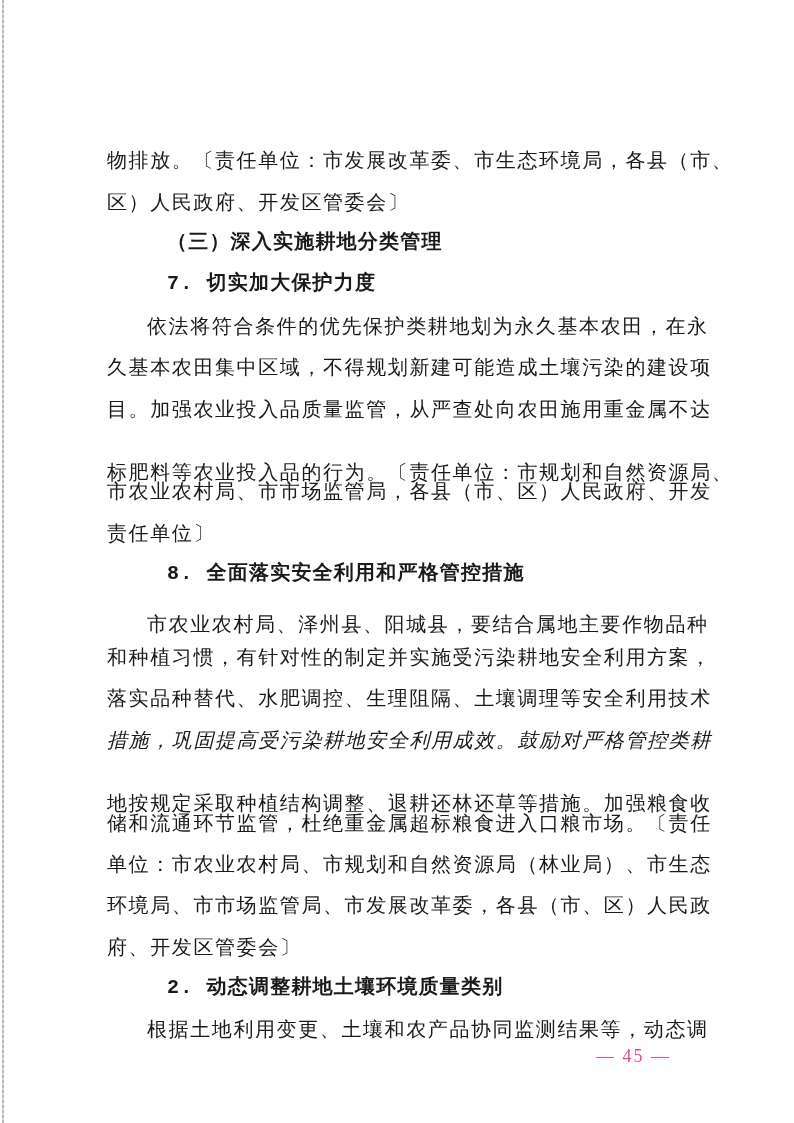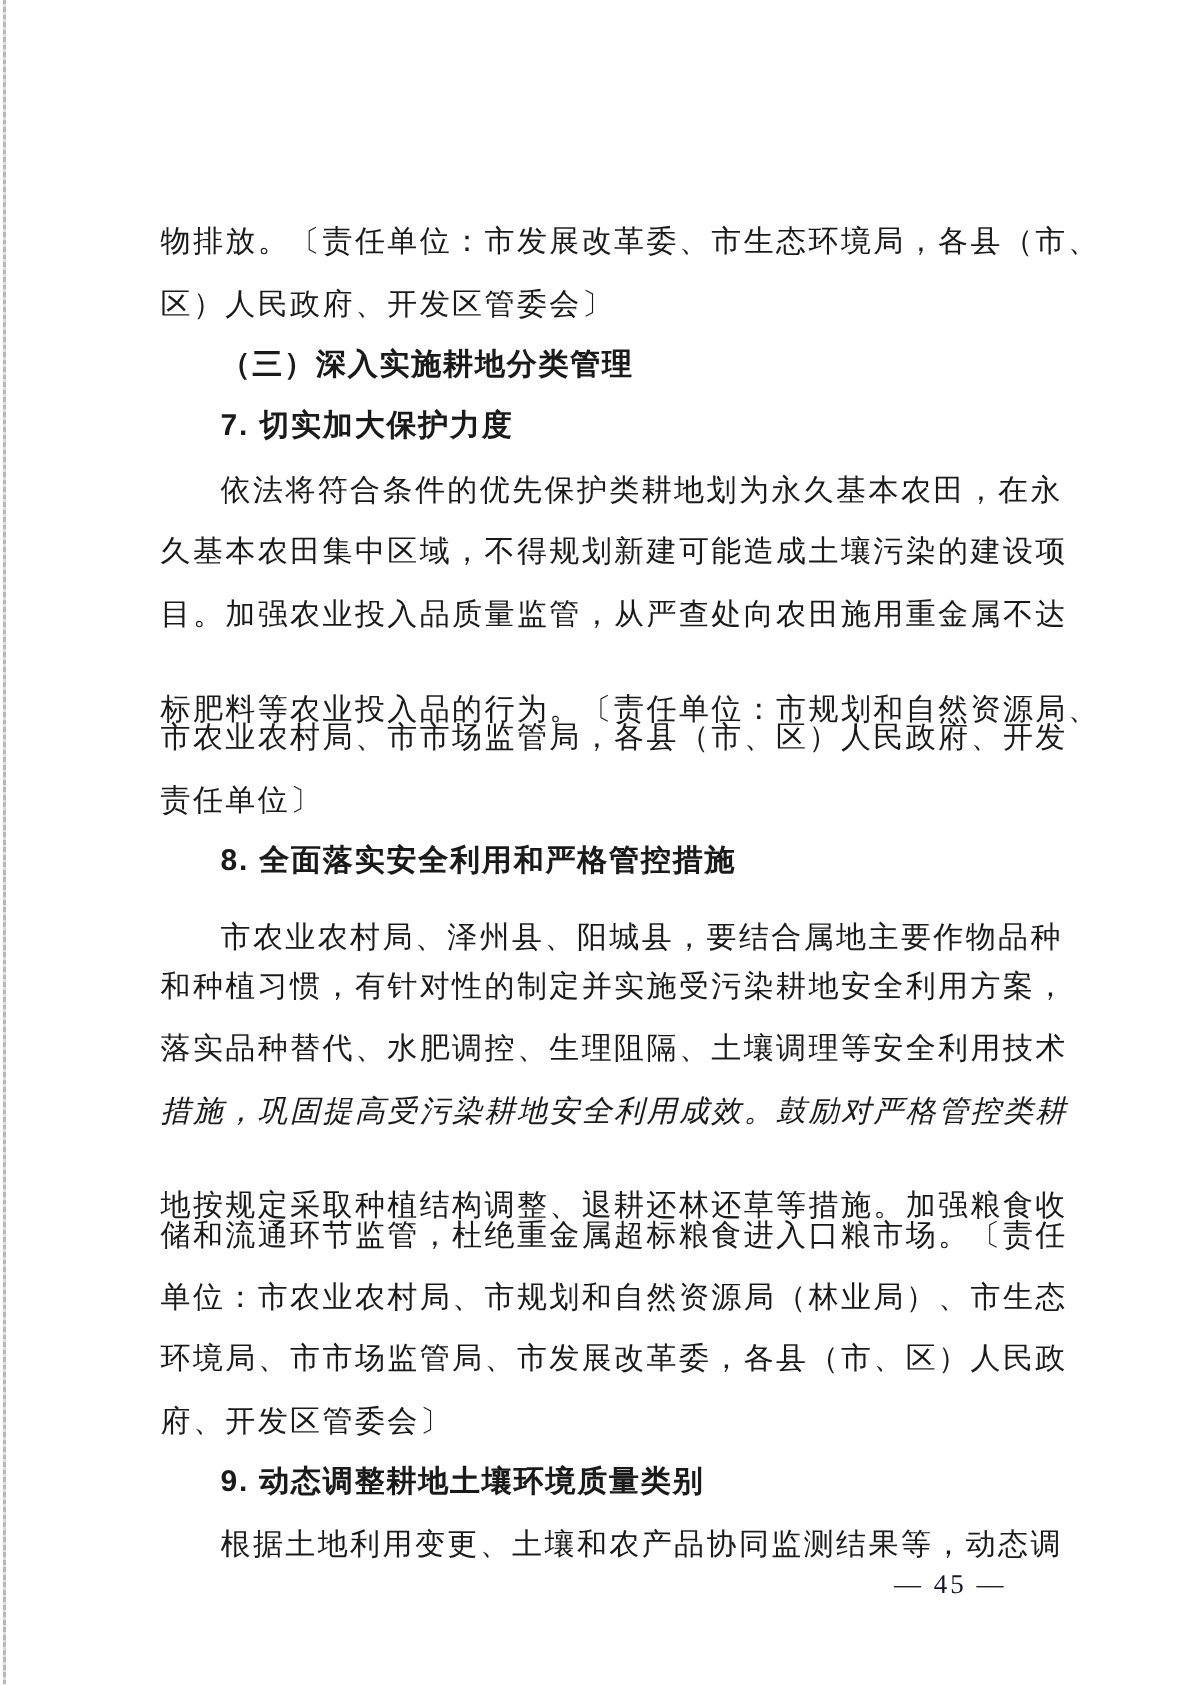--- a/index.html
+++ b/index.html
@@ -2,22 +2,22 @@
 <html><head>
 <meta charset="utf-8">
 <style>
   html, body { margin: 0; padding: 0; background: #ffffff; }
   body { width: 794px; height: 1123px; position: relative; overflow: hidden;
          font-family: "DejaVu Serif", "Liberation Serif", serif; color: #1a1a1a; }
   .edge-line { position: absolute; left: 2px; top: 0; width: 2px; height: 1123px;
                background: repeating-linear-gradient(to bottom, #9a9a9a 0 3px, #cfcfcf 3px 5px); opacity: 0.7; }
   .line { position: absolute; left: 107px; font-size: 20px; white-space: nowrap; letter-spacing: 1.6px; line-height: 24px; }
   .indent { left: 147px; }
-  .heading { font-family: Liberation Sans, sans-serif; font-weight: bold; letter-spacing: 1.2px; }
-  .page-num { position: absolute; left: 596px; top: 1006px; font-size: 18px; font-family: "Liberation Serif", serif; color: #0f172a; letter-spacing: 2px; }
+  .heading { font-family: Liberation Mono, monospace; font-weight: bold; letter-spacing: 1.2px; margin-left: 20px; }
+  .page-num { position: absolute; left: 596px; top: 1006px; font-size: 18px; font-family: "Liberation Serif", serif; color: #ec4899; letter-spacing: 2px; }
   .justify { width: 580px; text-align: justify; text-align-last: justify; }
 </style>
 </head>
 <body>
 
 <div class="edge-line"></div>
 
 <div>
   <div class="line justify" style="top:148px;">物排放。〔责任单位：市发展改革委、市生态环境局，各县（市、</div>
   <div class="line" style="top:190px;">区）人民政府、开发区管委会〕</div>
@@ -32,16 +32,16 @@
   <div class="line indent heading" style="top:562px;">8. 全面落实安全利用和严格管控措施</div>
   <div class="line indent" style="top:612px; width:540px; text-align:justify; text-align-last:justify;">市农业农村局、泽州县、阳城县，要结合属地主要作物品种</div>
   <div class="line justify" style="top:645px;">和种植习惯，有针对性的制定并实施受污染耕地安全利用方案，</div>
   <div class="line justify" style="top:686px;">落实品种替代、水肥调控、生理阻隔、土壤调理等安全利用技术</div>
   <div class="line justify" style="top:728px;font-style:italic;">措施，巩固提高受污染耕地安全利用成效。鼓励对严格管控类耕</div>
   <div class="line justify" style="top:791px;">地按规定采取种植结构调整、退耕还林还草等措施。加强粮食收</div>
   <div class="line justify" style="top:811px;">储和流通环节监管，杜绝重金属超标粮食进入口粮市场。〔责任</div>
   <div class="line justify" style="top:852px;">单位：市农业农村局、市规划和自然资源局（林业局）、市生态</div>
   <div class="line justify" style="top:893px;">环境局、市市场监管局、市发展改革委，各县（市、区）人民政</div>
   <div class="line" style="top:935px;">府、开发区管委会〕</div>
-  <div class="line indent heading" style="top:976px;">9. 动态调整耕地土壤环境质量类别</div>
+  <div class="line indent heading" style="top:976px;">2. 动态调整耕地土壤环境质量类别</div>
   <div class="line indent" style="top:1017px; width:540px; text-align:justify; text-align-last:justify;">根据土地利用变更、土壤和农产品协同监测结果等，动态调</div>
   <div class="page-num" style="top:1046px;">— 45 —</div>
 </div>
 
 </body></html>

